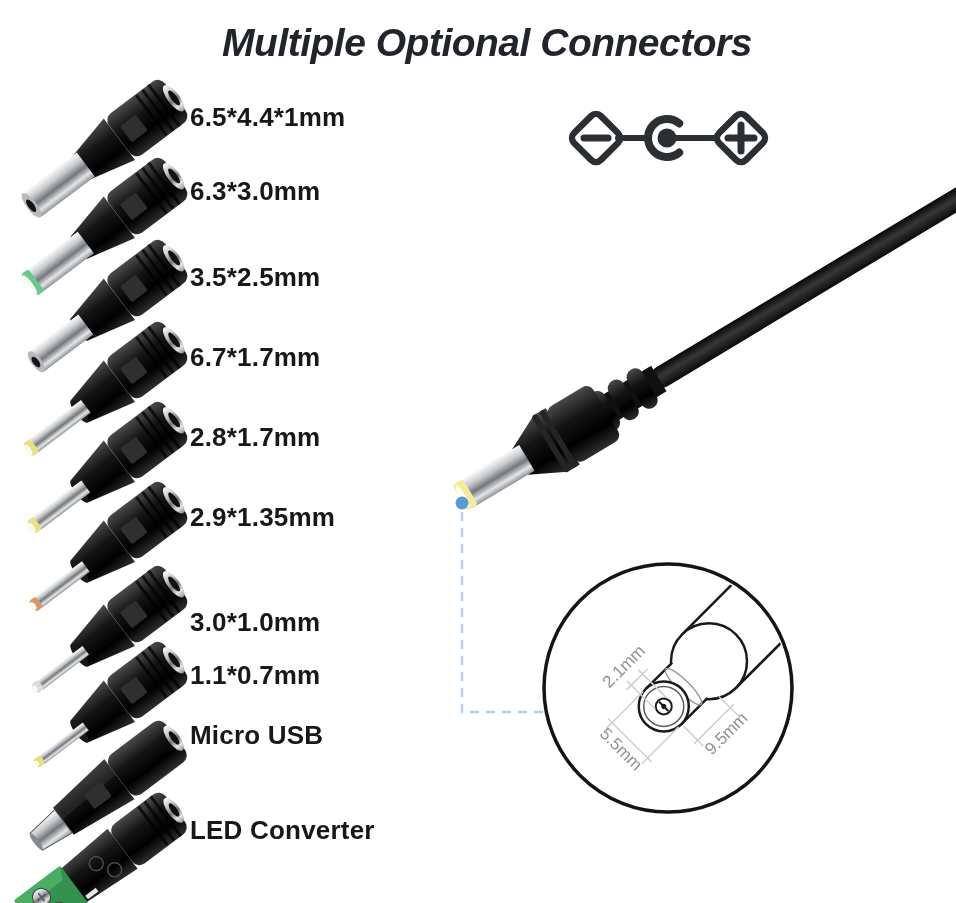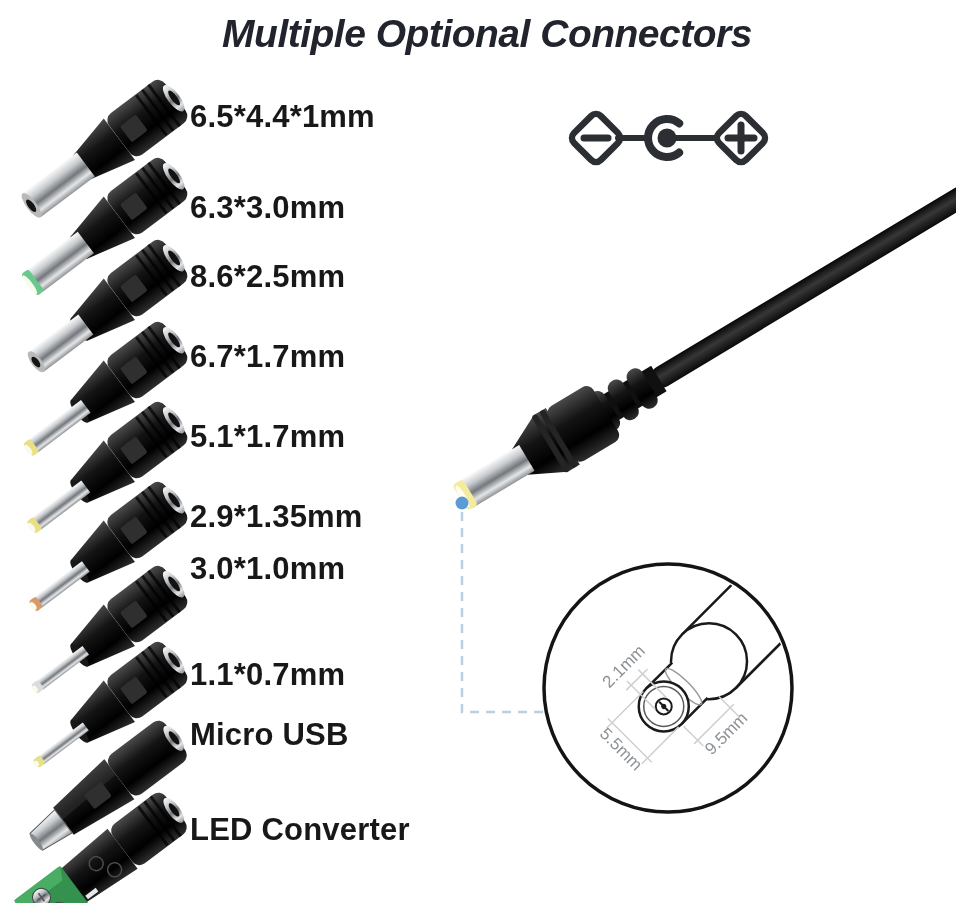--- a/index.html
+++ b/index.html
@@ -1,22 +1,22 @@
 <!DOCTYPE html>
 <html><head>
 <meta charset="utf-8">
 <style>
   html,body{margin:0;padding:0;background:#fff;}
   #stage{position:relative;width:956px;height:903px;background:#fff;overflow:hidden;
          font-family:"Liberation Sans",sans-serif;}
-  .page-title{position:absolute;top:0;left:18px;right:0;margin:8px;text-align:center;
+  .page-title{position:absolute;top:0;left:18px;right:0;margin:17px;text-align:center;
          font-size:39px;line-height:52px;font-weight:bold;font-style:italic;
          letter-spacing:-0.5px;color:#21242c;}
   .cart{position:absolute;}
-  .clabel{position:absolute;left:190px;width:230px;font-size:31px;font-weight:bold;
+  .clabel{position:absolute;left:190px;width:230px;font-size:26px;font-weight:bold;
          color:#181818;line-height:36px;letter-spacing:0.2px;}
   svg text{font-family:"Liberation Sans",sans-serif;}
   #art{position:absolute;left:0;top:0;}
 </style>
 </head>
 <body>
 
 <div id="stage">
 
   <h1 class="page-title">Multiple Optional Connectors</h1>
@@ -44,36 +44,36 @@
 <ellipse cx="86.5" cy="0" rx="3" ry="9" fill="#111"></ellipse>
 <path d="M58,-25 v50 M66,-25.5 v51 M74,-26 v52" stroke="#000" stroke-width="3" opacity=".7"></path>
           <path d="M-32,-14 L18,-26 L18,26 L-32,14 Z" fill="url(#bg)"></path>
           <rect x="26" y="-10" width="20" height="20" rx="2" fill="#2f2f2f"></rect>
           <ellipse cx="-32" cy="0" rx="4.5" ry="14" fill="#181818"></ellipse>
           <rect x="-88" y="-13.5" width="64" height="27" fill="url(#mg)"></rect>
           <rect x="-95" y="-13.5" width="9" height="27" rx="3" fill="#69c98c"></rect>
           <ellipse cx="-94" cy="0" rx="2.6" ry="11.5" fill="#fbfaef"></ellipse>
         </g>
       </svg>
-     <div class="clabel" style="top:190px">6.3*3.0mm</div>
+     <div class="clabel" style="top:173px">6.3*3.0mm</div>
       <svg class="cart" style="left:5px;top:235px" width="190" height="150" viewBox="0 0 190 150">
        <g transform="translate(100,75) rotate(-37)">
           <rect x="18" y="-26" width="70" height="52" rx="9" fill="url(#bg)"></rect>
 <ellipse cx="86" cy="0" rx="6" ry="16" fill="url(#mg)"></ellipse>
 <ellipse cx="86.5" cy="0" rx="3" ry="9" fill="#111"></ellipse>
 <path d="M58,-25 v50 M66,-25.5 v51 M74,-26 v52" stroke="#000" stroke-width="3" opacity=".7"></path>
           <path d="M-32,-14 L18,-26 L18,26 L-32,14 Z" fill="url(#bg)"></path>
           <rect x="26" y="-10" width="20" height="20" rx="2" fill="#2f2f2f"></rect>
           <ellipse cx="-32" cy="0" rx="4.5" ry="14" fill="#181818"></ellipse>
           <rect x="-86" y="-12.5" width="62" height="25" fill="url(#mg)"></rect>
           <ellipse cx="-86" cy="0" rx="5" ry="12.5" fill="#b9b9b9"></ellipse>
           <ellipse cx="-86.5" cy="0" rx="3" ry="6.25" fill="#141414"></ellipse>
         </g>
       </svg>
-     <div class="clabel" style="top:259px">8.6*2.5mm</div>
+     <div class="clabel" style="top:259px">3.5*2.5mm</div>
       <svg class="cart" style="left:5px;top:317px" width="190" height="150" viewBox="0 0 190 150">
        <g transform="translate(100,75) rotate(-37)">
           <rect x="18" y="-26" width="70" height="52" rx="9" fill="url(#bg)"></rect>
 <ellipse cx="86" cy="0" rx="6" ry="16" fill="url(#mg)"></ellipse>
 <ellipse cx="86.5" cy="0" rx="3" ry="9" fill="#111"></ellipse>
 <path d="M58,-25 v50 M66,-25.5 v51 M74,-26 v52" stroke="#000" stroke-width="3" opacity=".7"></path>
           <path d="M-32,-14 L18,-26 L18,26 L-32,14 Z" fill="url(#bg)"></path>
           <rect x="26" y="-10" width="20" height="20" rx="2" fill="#2f2f2f"></rect>
           <ellipse cx="-32" cy="0" rx="4.5" ry="14" fill="#181818"></ellipse>
           <rect x="-90" y="-8" width="66" height="16" fill="url(#mg)"></rect>
@@ -89,21 +89,21 @@
 <ellipse cx="86.5" cy="0" rx="3" ry="9" fill="#111"></ellipse>
 <path d="M58,-25 v50 M66,-25.5 v51 M74,-26 v52" stroke="#000" stroke-width="3" opacity=".7"></path>
           <path d="M-32,-14 L18,-26 L18,26 L-32,14 Z" fill="url(#bg)"></path>
           <rect x="26" y="-10" width="20" height="20" rx="2" fill="#2f2f2f"></rect>
           <ellipse cx="-32" cy="0" rx="4.5" ry="14" fill="#181818"></ellipse>
           <rect x="-86" y="-7.5" width="62" height="15" fill="url(#mg)"></rect>
           <rect x="-93" y="-7.5" width="9" height="15" rx="3" fill="#e9df85"></rect>
           <ellipse cx="-92" cy="0" rx="2.6" ry="5.5" fill="#fbfaef"></ellipse>
         </g>
       </svg>
-     <div class="clabel" style="top:419px">5.1*1.7mm</div>
+     <div class="clabel" style="top:419px">2.8*1.7mm</div>
       <svg class="cart" style="left:5px;top:477px" width="190" height="150" viewBox="0 0 190 150">
        <g transform="translate(100,75) rotate(-37)">
           <rect x="18" y="-26" width="70" height="52" rx="9" fill="url(#bg)"></rect>
 <ellipse cx="86" cy="0" rx="6" ry="16" fill="url(#mg)"></ellipse>
 <ellipse cx="86.5" cy="0" rx="3" ry="9" fill="#111"></ellipse>
 <path d="M58,-25 v50 M66,-25.5 v51 M74,-26 v52" stroke="#000" stroke-width="3" opacity=".7"></path>
           <path d="M-32,-14 L18,-26 L18,26 L-32,14 Z" fill="url(#bg)"></path>
           <rect x="26" y="-10" width="20" height="20" rx="2" fill="#2f2f2f"></rect>
           <ellipse cx="-32" cy="0" rx="4.5" ry="14" fill="#181818"></ellipse>
           <rect x="-84" y="-6.5" width="60" height="13" fill="url(#mg)"></rect>
@@ -119,21 +119,21 @@
 <ellipse cx="86.5" cy="0" rx="3" ry="9" fill="#111"></ellipse>
 <path d="M58,-25 v50 M66,-25.5 v51 M74,-26 v52" stroke="#000" stroke-width="3" opacity=".7"></path>
           <path d="M-32,-14 L18,-26 L18,26 L-32,14 Z" fill="url(#bg)"></path>
           <rect x="26" y="-10" width="20" height="20" rx="2" fill="#2f2f2f"></rect>
           <ellipse cx="-32" cy="0" rx="4.5" ry="14" fill="#181818"></ellipse>
           <rect x="-82" y="-5.5" width="58" height="11" fill="url(#mg)"></rect>
           <rect x="-89" y="-5.5" width="9" height="11" rx="3" fill="#dcdcdc"></rect>
           <ellipse cx="-88" cy="0" rx="2.6" ry="3.5" fill="#fbfaef"></ellipse>
         </g>
       </svg>
-     <div class="clabel" style="top:551px">3.0*1.0mm</div>
+     <div class="clabel" style="top:604px">3.0*1.0mm</div>
       <svg class="cart" style="left:5px;top:637px" width="190" height="150" viewBox="0 0 190 150">
        <g transform="translate(100,75) rotate(-37)">
           <rect x="18" y="-26" width="70" height="52" rx="9" fill="url(#bg)"></rect>
 <ellipse cx="86" cy="0" rx="6" ry="16" fill="url(#mg)"></ellipse>
 <ellipse cx="86.5" cy="0" rx="3" ry="9" fill="#111"></ellipse>
 <path d="M58,-25 v50 M66,-25.5 v51 M74,-26 v52" stroke="#000" stroke-width="3" opacity=".7"></path>
           <path d="M-32,-14 L18,-26 L18,26 L-32,14 Z" fill="url(#bg)"></path>
           <rect x="26" y="-10" width="20" height="20" rx="2" fill="#2f2f2f"></rect>
           <ellipse cx="-32" cy="0" rx="4.5" ry="14" fill="#181818"></ellipse>
           <rect x="-80" y="-5" width="56" height="10" fill="url(#mg)"></rect>

